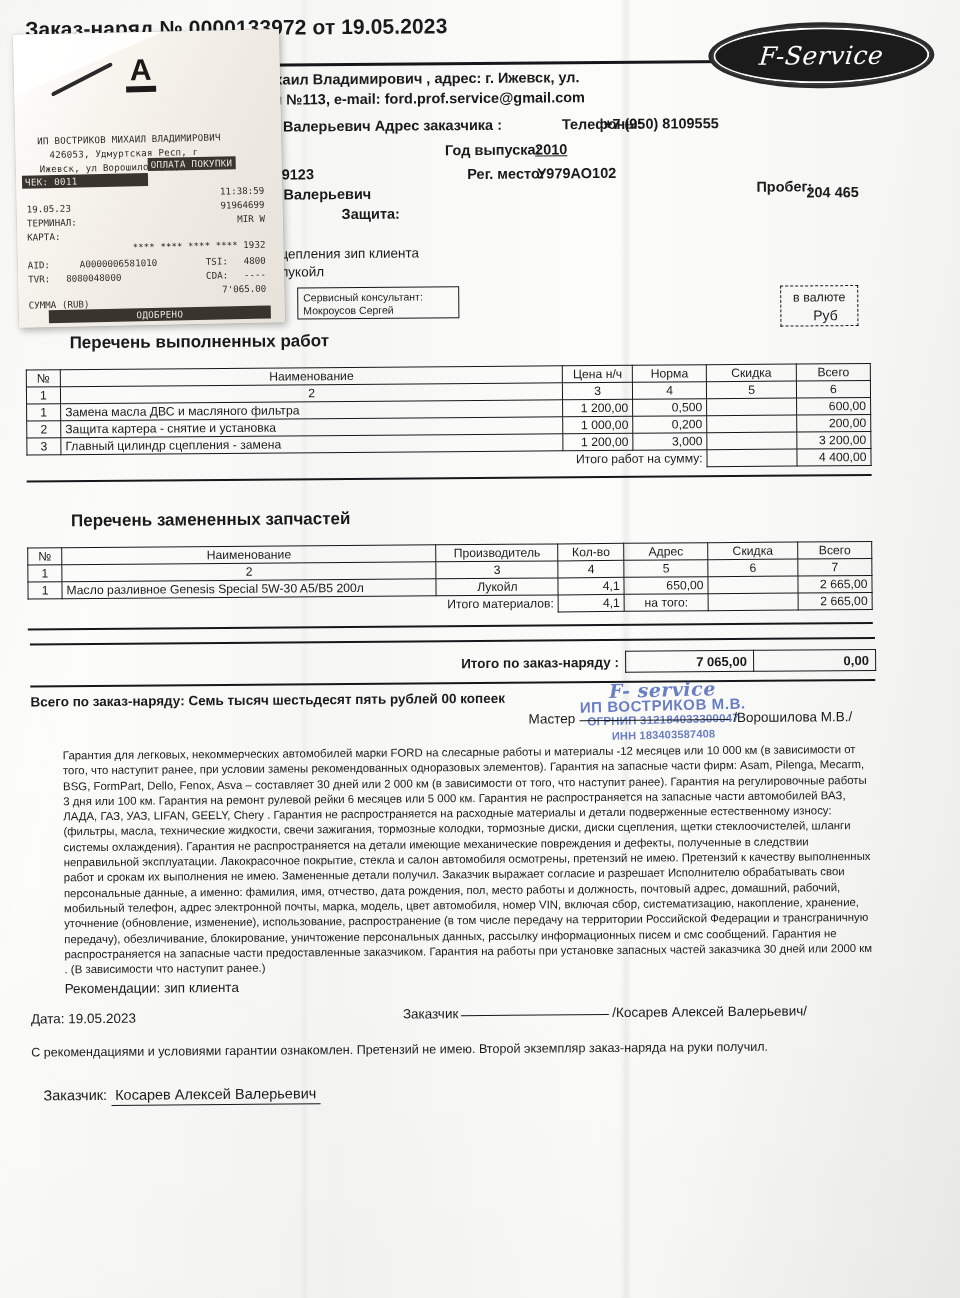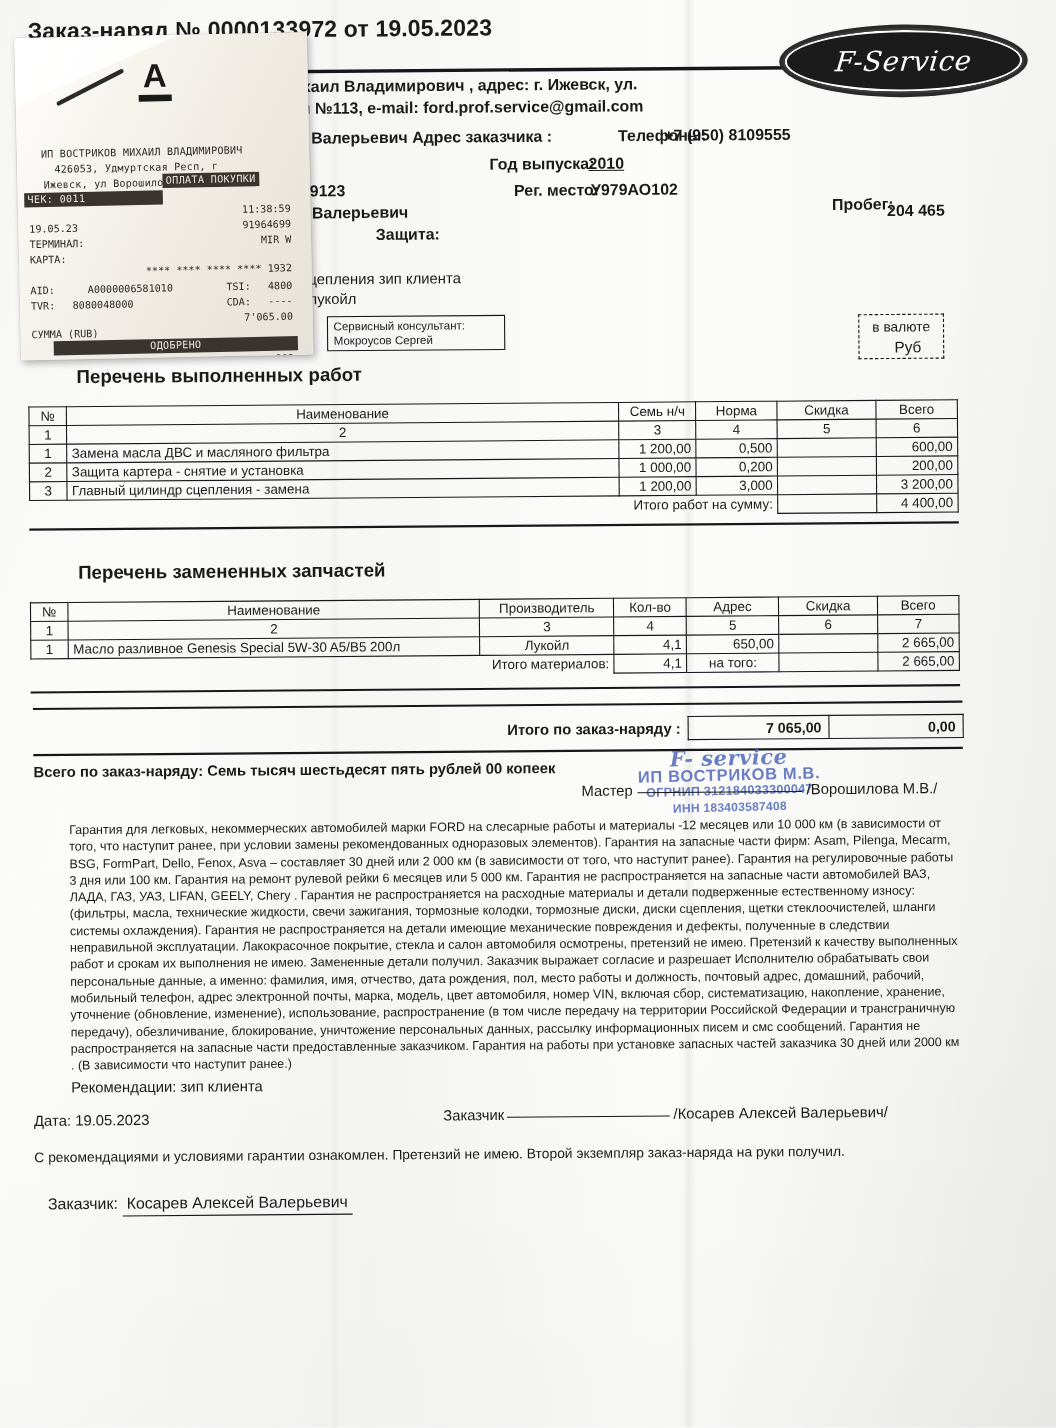--- a/index.html
+++ b/index.html
@@ -344,21 +344,21 @@
           <col style="width:503px">
           <col style="width:70px">
         <col style="width:74px">
           <col style="width:90px">
           <col style="width:74px">
       </colgroup>
       <thead>
         <tr>
           <th class="c">№</th>
           <th class="c">Наименование</th>
-          <th class="c">Семь н/ч</th>
+          <th class="c">Цена н/ч</th>
           <th class="c">Норма</th>
           <th class="c">Скидка</th>
           <th class="c">Всего</th>
         </tr>
         <tr>
           <td class="c">1</td>
           <td class="c">2</td>
           <td class="c">3</td>
           <td class="c">4</td>
           <td class="c">5</td>

